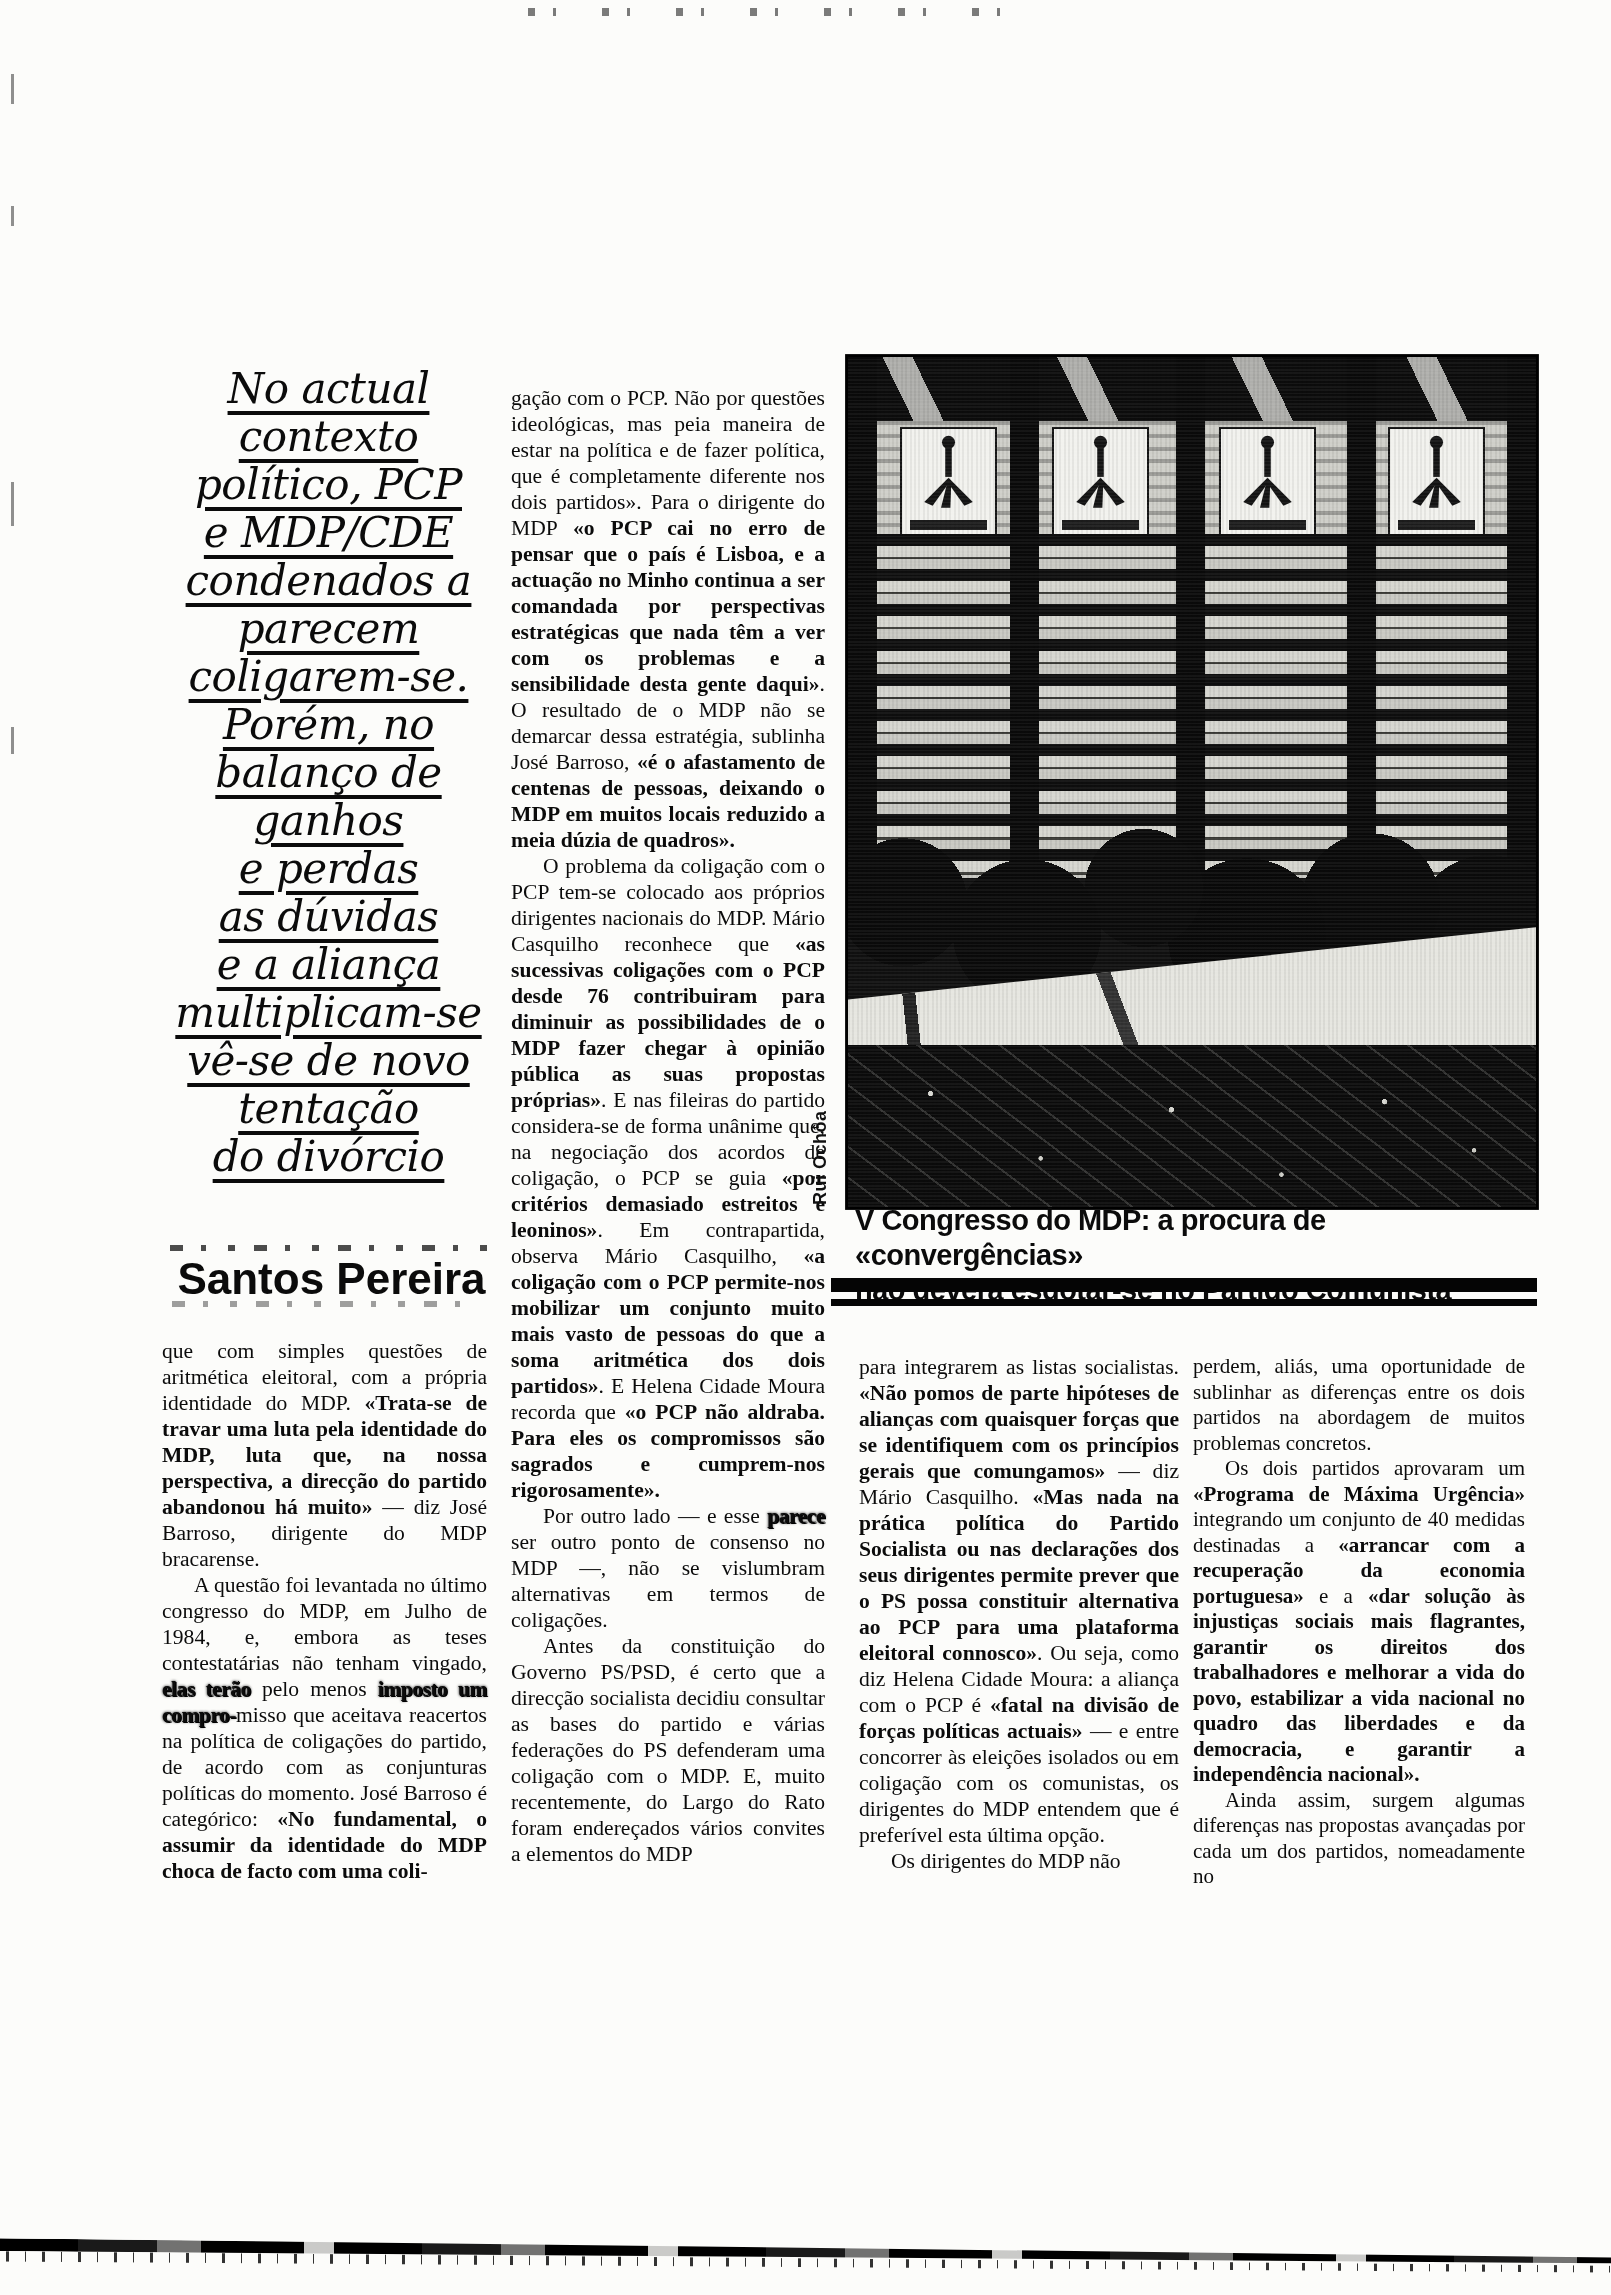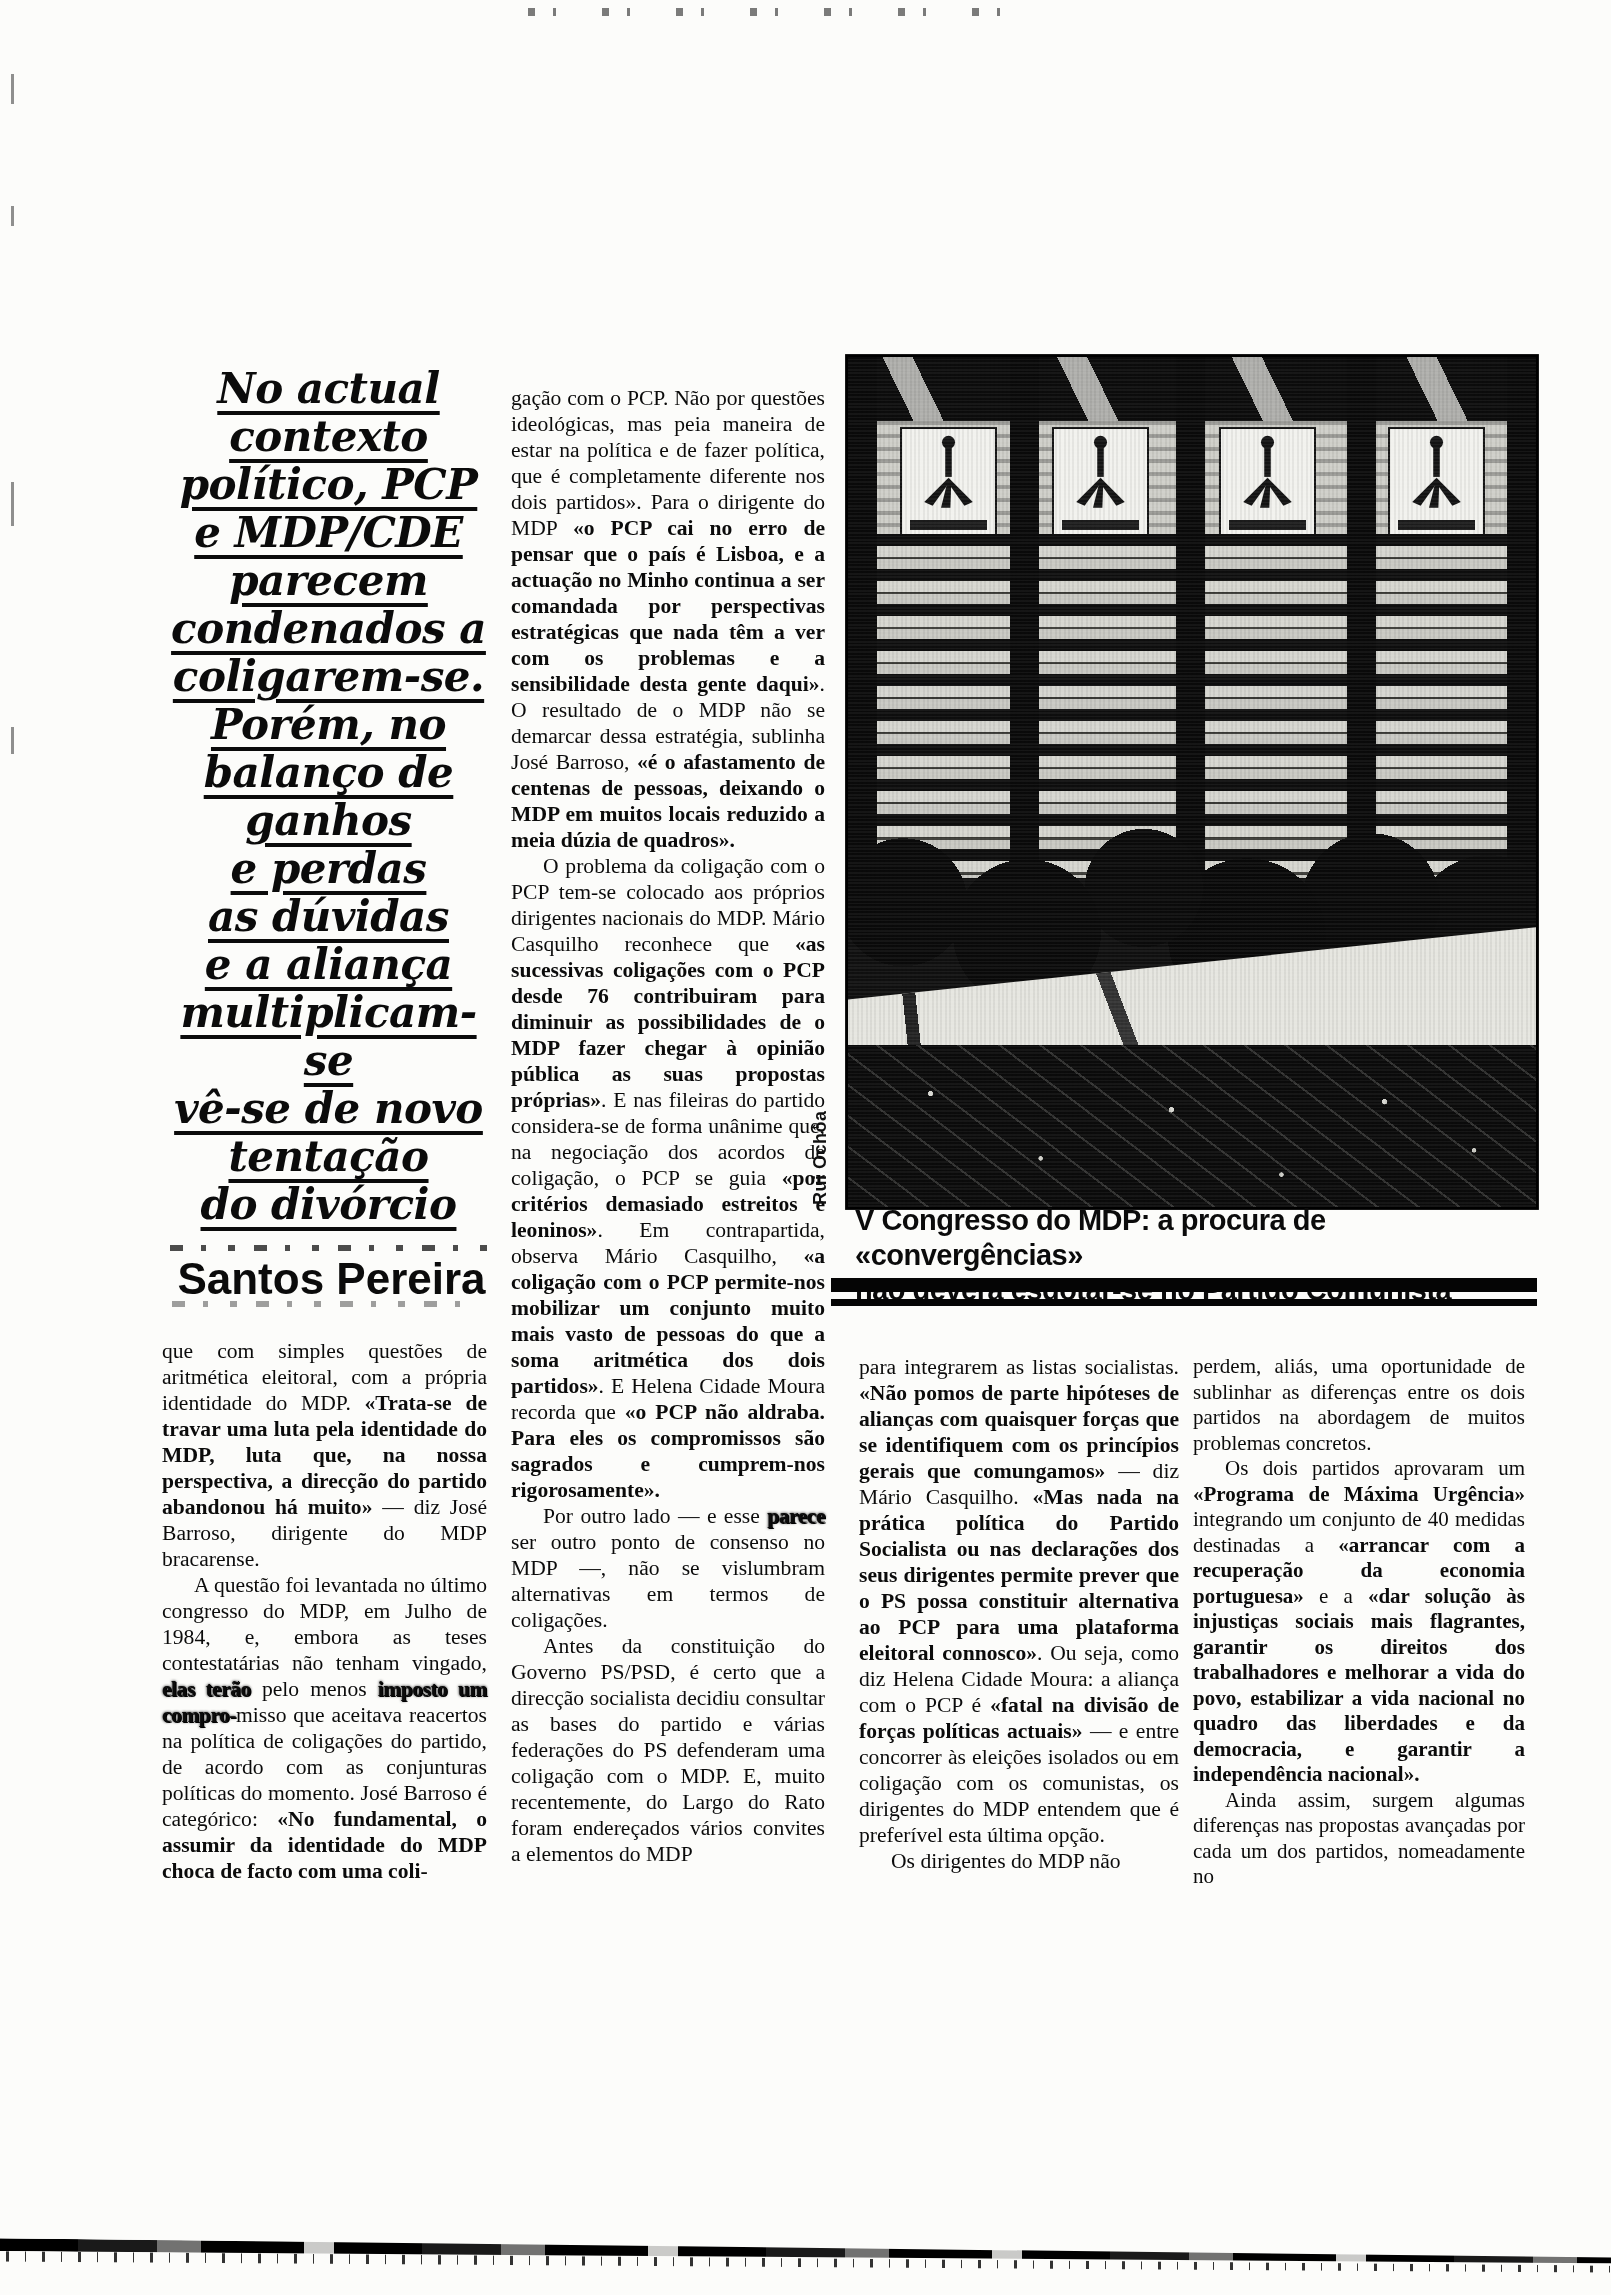--- a/index.html
+++ b/index.html
@@ -12,21 +12,21 @@
   .noise-left{position:absolute;left:10.8px;width:2.9px;background:#222;opacity:.5;}
   .torn-bottom{position:absolute;left:-9.8px;top:2246px;width:1641px;height:34px;transform:rotate(0.55deg);}
   .torn-bottom .t1{position:absolute;left:0;top:0;width:100%;height:12.8px;
     background:repeating-linear-gradient(90deg,#000 0 88px,#1a1a1a 88px 167px,rgba(0,0,0,.55) 167px 211px,#000 211px 314px,rgba(0,0,0,.2) 314px 344px);
     clip-path:polygon(0 0,100% 30%,100% 75%,0 100%);}
   .torn-bottom .t2{position:absolute;left:0;top:11.8px;width:100%;height:12.8px;opacity:.8;
     background:repeating-linear-gradient(90deg,transparent 0 16px,#000 16px 19px,transparent 19px 35px,#000 35px 36px);
     clip-path:polygon(0 10%,100% 0,100% 55%,0 90%);}
   
   .headline{position:absolute;left:156px;top:365px;width:345px;text-align:center;
-    font-family:"DejaVu Serif",serif;font-style:italic;font-weight:700;
+    font-family:"DejaVu Serif",serif;font-style:italic;font-weight:400;
     font-size:42px;line-height:48px;letter-spacing:-0.5px;}
   .headline-line span{text-decoration:underline;text-decoration-thickness:4.4px;text-underline-offset:7.9px;}
   
   .smudge-row{position:absolute;height:6.4px;opacity:.75;
     background:repeating-linear-gradient(90deg,#111 0 12.8px,transparent 12.8px 31px,#111 31px 36px,transparent 36px 58px,#111 58px 65px,transparent 65px 84px);}
   .byline{position:absolute;left:162px;top:1254px;width:339px;text-align:center;
     font-family:"Liberation Sans",sans-serif;font-weight:700;font-size:44px;letter-spacing:0px;}
   
   .col{position:absolute;text-align:justify;font-size:21.6px;line-height:26px;margin-top:15px;}
   .col .para{margin:0;}
@@ -90,22 +90,22 @@
   <div class="noise-left" style="top:74px;height:29.5px;"></div>
   <div class="noise-left" style="top:206px;height:19.7px;"></div>
   <div class="noise-left" style="top:482px;height:44px;"></div>
   <div class="noise-left" style="top:727px;height:27px;"></div>
 
   <div class="headline">
       <div class="headline-line"><span>No actual</span></div>
       <div class="headline-line"><span>contexto</span></div>
       <div class="headline-line"><span>político, PCP</span></div>
       <div class="headline-line"><span>e MDP/CDE</span></div>
+      <div class="headline-line"><span>condenados a</span></div>
       <div class="headline-line"><span>parecem</span></div>
-      <div class="headline-line"><span>condenados a</span></div>
       <div class="headline-line"><span>coligarem-se.</span></div>
       <div class="headline-line"><span>Porém, no</span></div>
       <div class="headline-line"><span>balanço de</span></div>
       <div class="headline-line"><span>ganhos</span></div>
       <div class="headline-line"><span>e perdas</span></div>
       <div class="headline-line"><span>as dúvidas</span></div>
       <div class="headline-line"><span>e a aliança</span></div>
       <div class="headline-line"><span>multiplicam-se</span></div>
       <div class="headline-line"><span>vê-se de novo</span></div>
       <div class="headline-line"><span>tentação</span></div>

